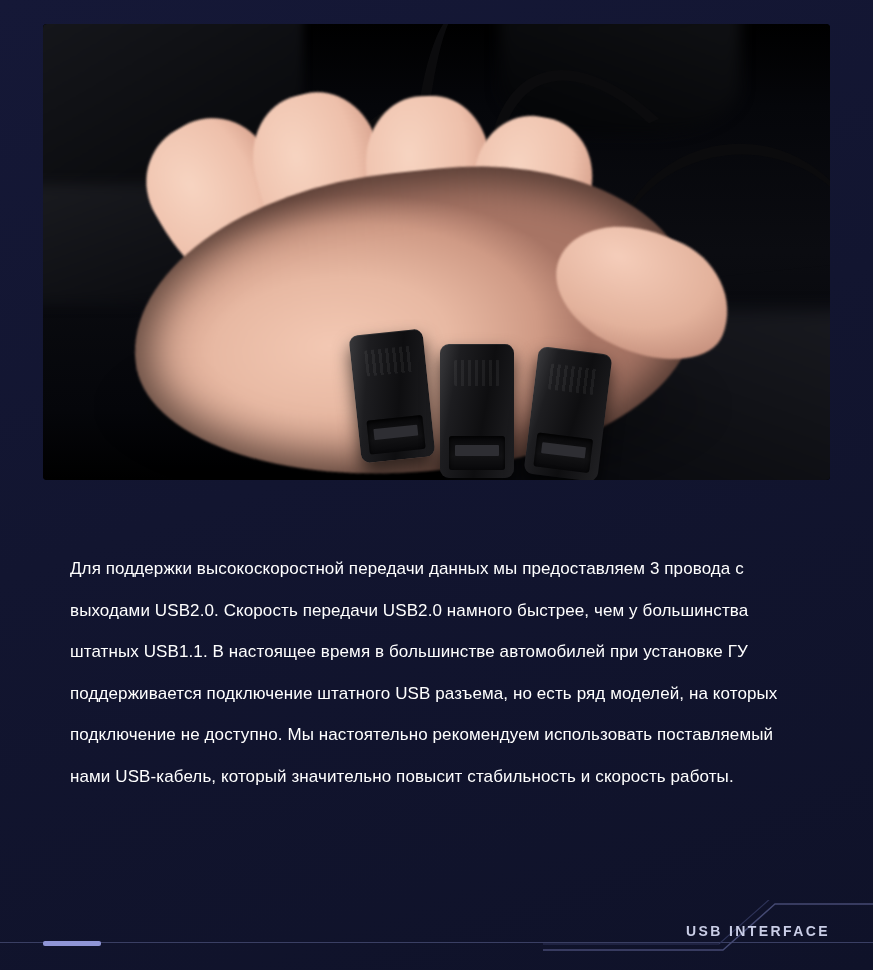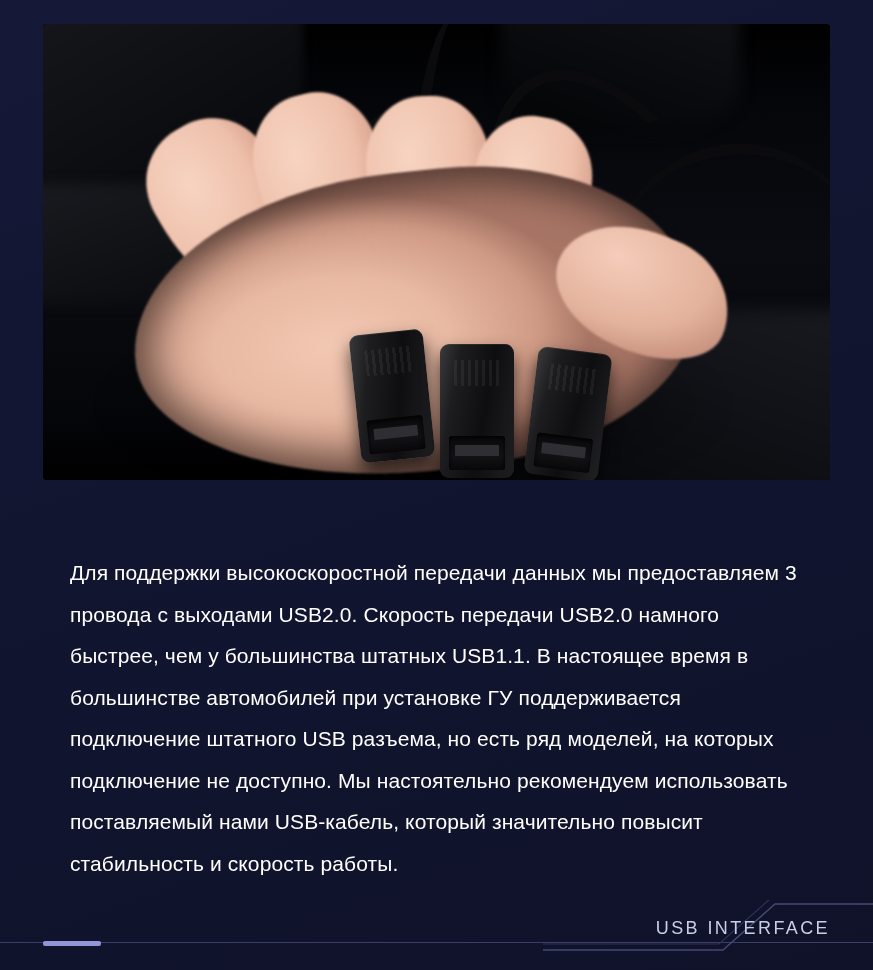--- a/index.html
+++ b/index.html
@@ -202,21 +202,21 @@
     transform: rotate(-6deg);
   }
 
   
   .copy {
     position: absolute;
     left: 70px;
     top: 531px;
     width: 737px;
     color: #ffffff;
-    font-size: 21px;
+    font-size: 17px;
     line-height: 41.5px;
     letter-spacing: 0.1px;
     font-family: "Liberation Sans", sans-serif;
   }
 
   
   .footer {
     position: absolute;
     left: 0;
     bottom: 0;
@@ -246,23 +246,23 @@
     bottom: 18px;
     width: 330px;
     height: 52px;
     overflow: hidden;
   }
   .footer-label {
     position: absolute;
     right: 43px;
     bottom: 31px;
     color: #c9cde6;
-    font-size: 18px;
+    font-size: 14px;
     letter-spacing: 2.4px;
-    font-weight: normal;
+    font-weight: bold;
     font-family: "Liberation Sans", sans-serif;
   }
 </style>
 </head>
 <body>
 
 <div class="page">
 
   <div class="photo-panel">
     <div class="photo">

